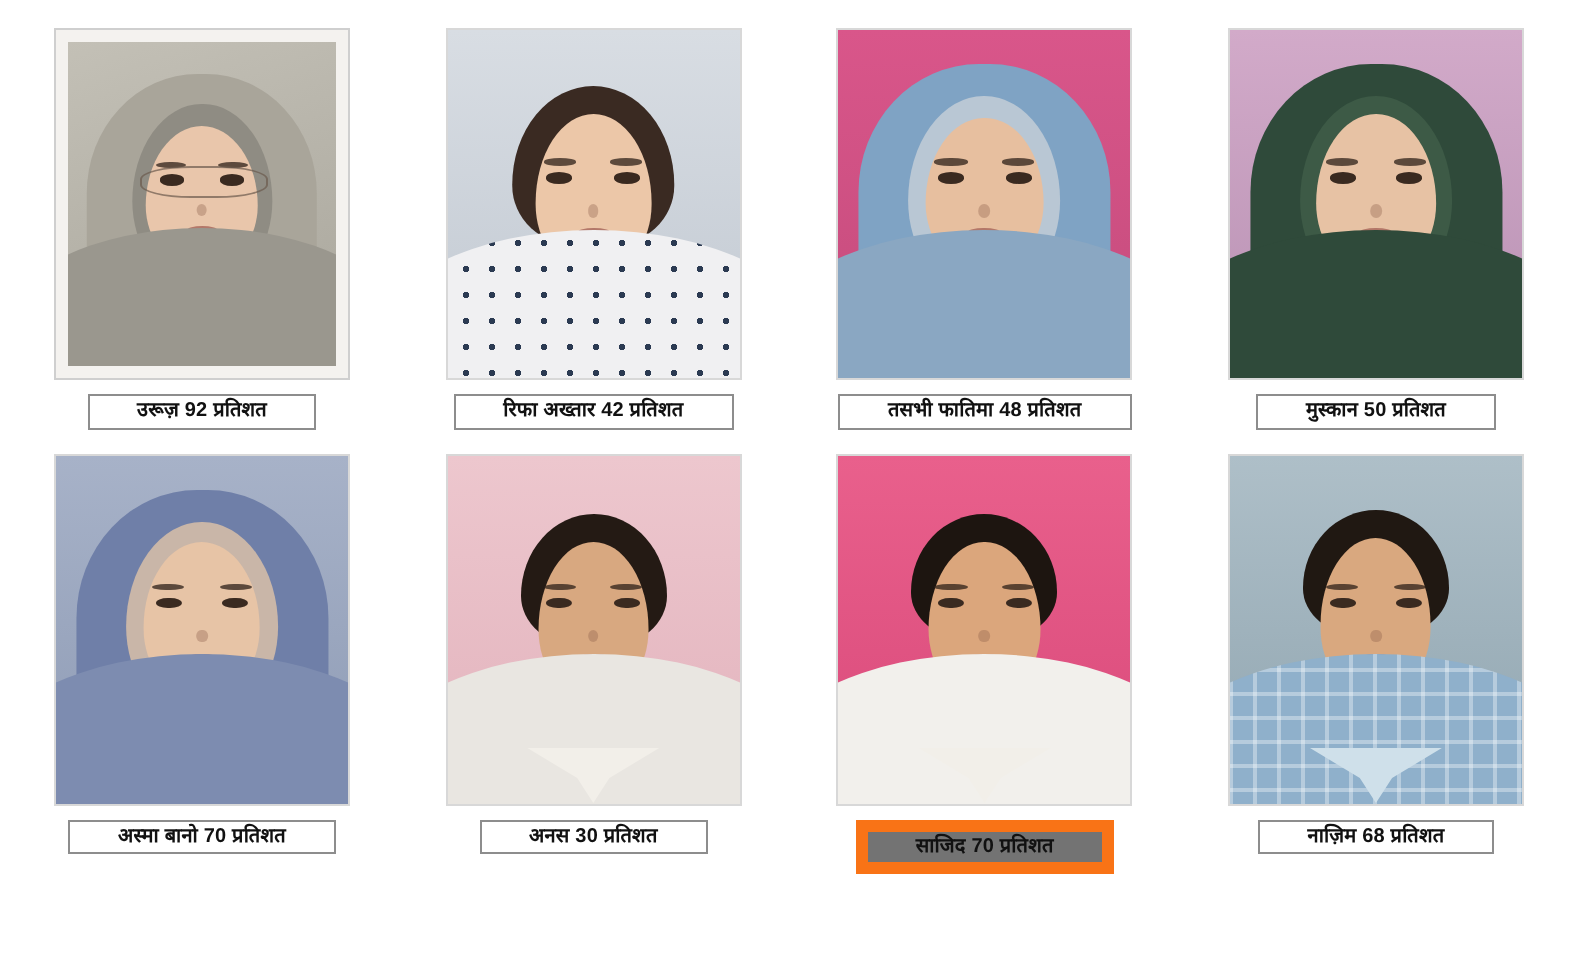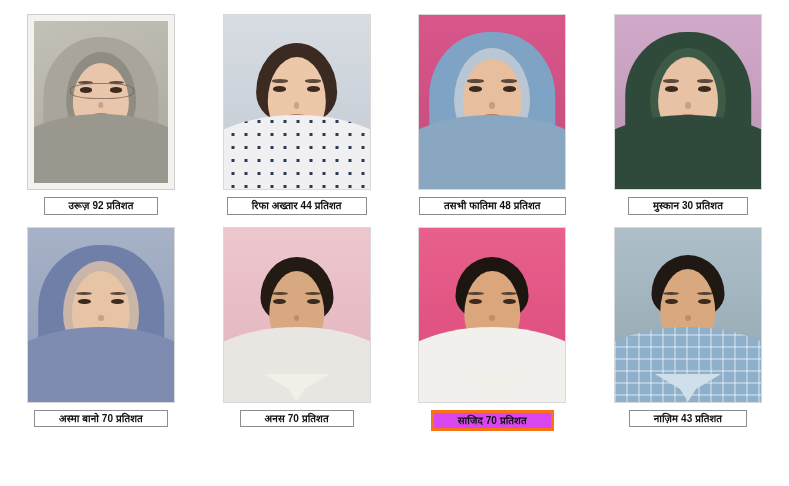--- a/index.html
+++ b/index.html
@@ -164,22 +164,22 @@
     white-space: nowrap;
     padding: 2px 24px;
     line-height: 1.15;
     letter-spacing: .1px;
   }
   .name.bordered {
     border: 1px solid #8d8d8d;
     background: #ffffff;
   }
   .name.pink {
-    background: #d946ef;
-    border: 3px solid #f97316;
+    background: #737373;
+    border: 6px solid #f97316;
   }
 </style>
 </head>
 <body>
 
 <div class="board">
 
   <div class="row row-1">
 
     <div class="card">
@@ -210,21 +210,21 @@
           <div class="head" style="background:#ecc7a8;top:24%;height:46%;width:40%;"></div>
           <div class="brow l"></div>
           <div class="brow r"></div>
           <div class="eye l"></div>
           <div class="eye r"></div>
           <div class="nose"></div>
           <div class="mouth"></div>
           <div class="shoulders" style="background:#f0f0f2;background-image:radial-gradient(#2b3a52 1.6px, transparent 1.7px);background-size:13px 13px;"></div>
         </div>
       </div>
-      <div class="name bordered">रिफा अख्तार 44 प्रतिशत</div>
+      <div class="name bordered">रिफा अख्तार 42 प्रतिशत</div>
     </div>
 
     <div class="card">
       <div class="photo-frame">
         <div class="photo">
           <div class="bg" style="background:linear-gradient(180deg,#d9568a,#c44b7c);"></div>
           <div class="scarf" style="background:#7fa3c4;"></div>
           <div class="scarf-inner" style="background:#b9c7d4;"></div>
           <div class="head" style="background:#e7bf9f;top:25%;height:44%;width:40%;"></div>
           <div class="brow l"></div>
@@ -248,21 +248,21 @@
           <div class="head" style="background:#e7c2a4;top:24%;height:46%;width:41%;"></div>
           <div class="brow l"></div>
           <div class="brow r"></div>
           <div class="eye l"></div>
           <div class="eye r"></div>
           <div class="nose"></div>
           <div class="mouth"></div>
           <div class="shoulders" style="background:#2f4a3a;"></div>
         </div>
       </div>
-      <div class="name bordered">मुस्कान 30 प्रतिशत</div>
+      <div class="name bordered">मुस्कान 50 प्रतिशत</div>
     </div>
 
   </div>
 
   <div class="row row-2">
 
     <div class="card">
       <div class="photo-frame">
         <div class="photo">
           <div class="bg" style="background:linear-gradient(180deg,#a7b2c8,#8e9bb5);"></div>
@@ -290,21 +290,21 @@
           <div class="brow l"></div>
           <div class="brow r"></div>
           <div class="eye l"></div>
           <div class="eye r"></div>
           <div class="nose"></div>
           <div class="mouth"></div>
           <div class="shoulders" style="background:#e9e6e1;"></div>
           <div class="collar"></div>
         </div>
       </div>
-      <div class="name bordered">अनस 70 प्रतिशत</div>
+      <div class="name bordered">अनस 30 प्रतिशत</div>
     </div>
 
     <div class="card">
       <div class="photo-frame">
         <div class="photo">
           <div class="bg" style="background:linear-gradient(180deg,#e9608c,#d9497a);"></div>
           <div class="hair" style="background:#1d1510;top:17%;width:50%;height:36%;"></div>
           <div class="head" style="background:#dba67c;top:25%;height:45%;width:38%;"></div>
           <div class="brow l"></div>
           <div class="brow r"></div>
@@ -328,17 +328,17 @@
           <div class="brow l"></div>
           <div class="brow r"></div>
           <div class="eye l"></div>
           <div class="eye r"></div>
           <div class="nose"></div>
           <div class="mouth"></div>
           <div class="shoulders" style="background:#8fb0cb;background-image:repeating-linear-gradient(0deg,rgba(255,255,255,.35) 0 2px,transparent 2px 12px),repeating-linear-gradient(90deg,rgba(255,255,255,.35) 0 2px,transparent 2px 12px);"></div>
           <div class="collar" style="background:#cfe0ea;"></div>
         </div>
       </div>
-      <div class="name bordered">नाज़िम 43 प्रतिशत</div>
+      <div class="name bordered">नाज़िम 68 प्रतिशत</div>
     </div>
 
   </div>
 </div>
 
 </body></html>

